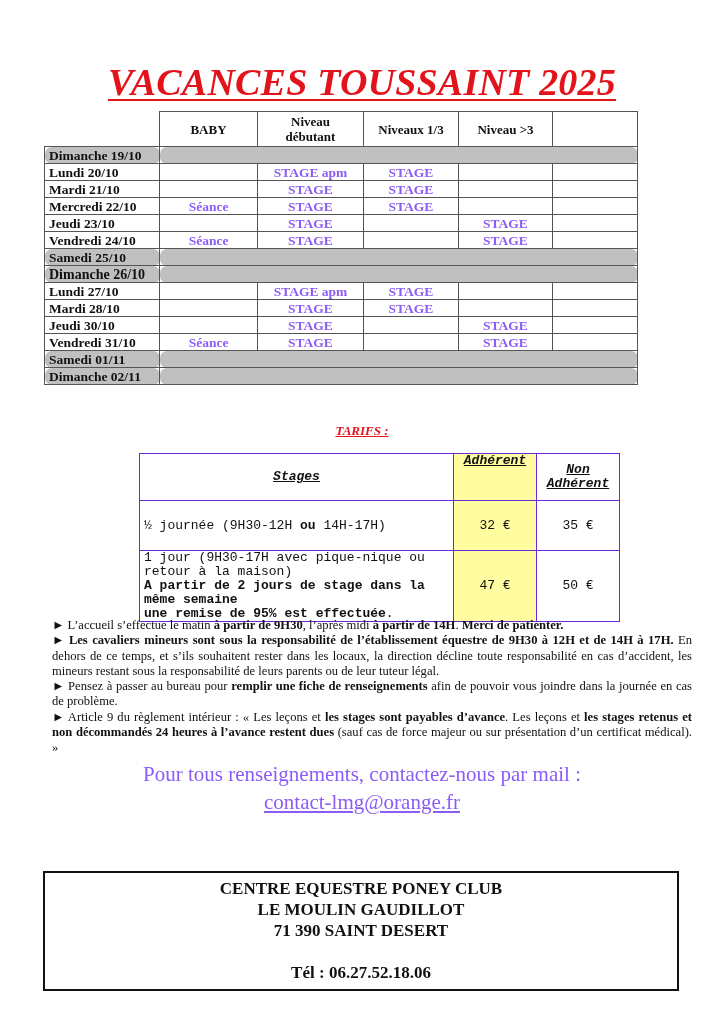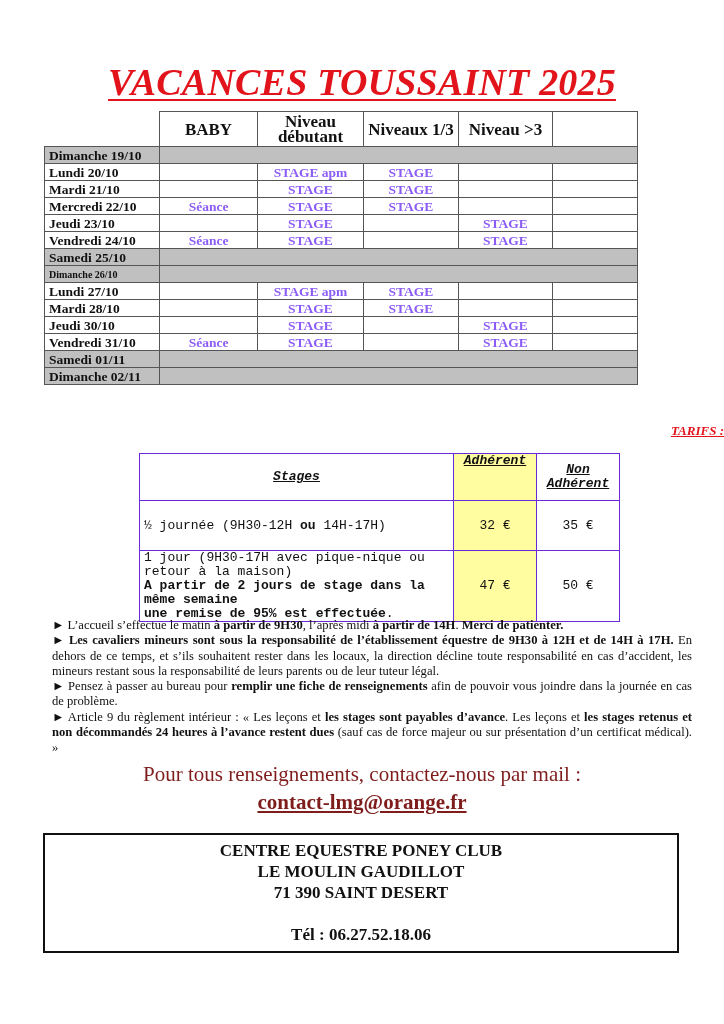--- a/index.html
+++ b/index.html
@@ -7,43 +7,43 @@
          font-family:"Liberation Serif", serif; color:#111; }
   .title { position:absolute; left:0; width:724px; top:60px; text-align:center;
            font-size:38px; font-weight:bold; font-style:italic; color:#e3131b;
            text-decoration:underline; text-decoration-thickness:2px; text-underline-offset:4px; letter-spacing:0.2px; }
 
   table.sched { position:absolute; left:44px; top:111px; border-collapse:collapse;
                 table-layout:fixed; width:593px; }
   table.sched td { border:1px solid #555; padding:0; height:16px; font-size:13.5px; font-weight:bold;
                    text-align:center; line-height:15px; }
   table.sched td.day { text-align:left; padding-left:4px; }
-  table.sched tr.gray td { background:#c0c0c0; }
-  table.sched tr.hdr td { height:34px; font-size:17px; line-height:15px; }
+  table.sched tr.gray td { background:#c0c0c0;border-radius:7px; }
+  table.sched tr.hdr td { height:34px; font-size:13px; line-height:15px; }
   table.sched tr.hdr td.corner { border-top:none; border-left:none; background:#fff; }
-  table.sched td.small { font-size:10px; }
+  table.sched td.small { font-size:14px; }
   .blue { color:#8b5cf6; }
 
-  .tarifs-title { position:absolute; left:0; width:724px; top:423px; text-align:right; font-size:13px;
+  .tarifs-title { position:absolute; left:0; width:724px; top:423px; text-align:center; font-size:13px;
                   font-weight:bold; font-style:italic; color:#e3131b; text-decoration:underline; }
 
   table.tarifs { position:absolute; left:139px; top:453px; border-collapse:collapse; table-layout:fixed; width:480px; }
   table.tarifs td { border:1px solid #6d28d9; font-size:13px; padding:0 4px; vertical-align:middle; line-height:14px;font-family:Liberation Mono, monospace; }
   table.tarifs .yellow { background:#fffd9f; }
   table.tarifs .hcell { font-weight:bold; font-style:italic; text-decoration:underline; text-align:center; }
   table.tarifs .price { text-align:center; }
 
   .notes { position:absolute; left:52px; top:618px; width:640px; font-size:12.6px; line-height:15.3px; text-align:justify; }
   .notes p { margin:0; }
 
-  .contact { position:absolute; left:0; width:724px; top:761px; text-align:center; color:#7f1d1d; }
+  .contact { position:absolute; left:0; width:724px; top:761px; text-align:center; color:#8b5cf6; }
   .contact .line1 { font-family:"Liberation Sans", sans-serif; font-size:21px; line-height:27px; font-family:"Liberation Serif", serif; }
-  .contact .mail { font-size:21px; font-weight:bold; text-decoration:underline; line-height:28px; }
-
-  .address { position:absolute; left:43px; top:833px; width:636px; height:120px; border:2.5px solid #111; box-sizing:border-box;
+  .contact .mail { font-size:21px; font-weight:normal; text-decoration:underline; line-height:28px; }
+
+  .address { position:absolute; left:43px; top:871px; width:636px; height:120px; border:2.5px solid #111; box-sizing:border-box;
              text-align:center; font-weight:bold; font-size:17px; line-height:21px; padding-top:5px; }
   .address .tel { margin-top:21px; }
 </style>
 </head>
 <body>
 
 <div class="title">VACANCES TOUSSAINT 2025</div>
 
 <table class="sched">
   <colgroup>

